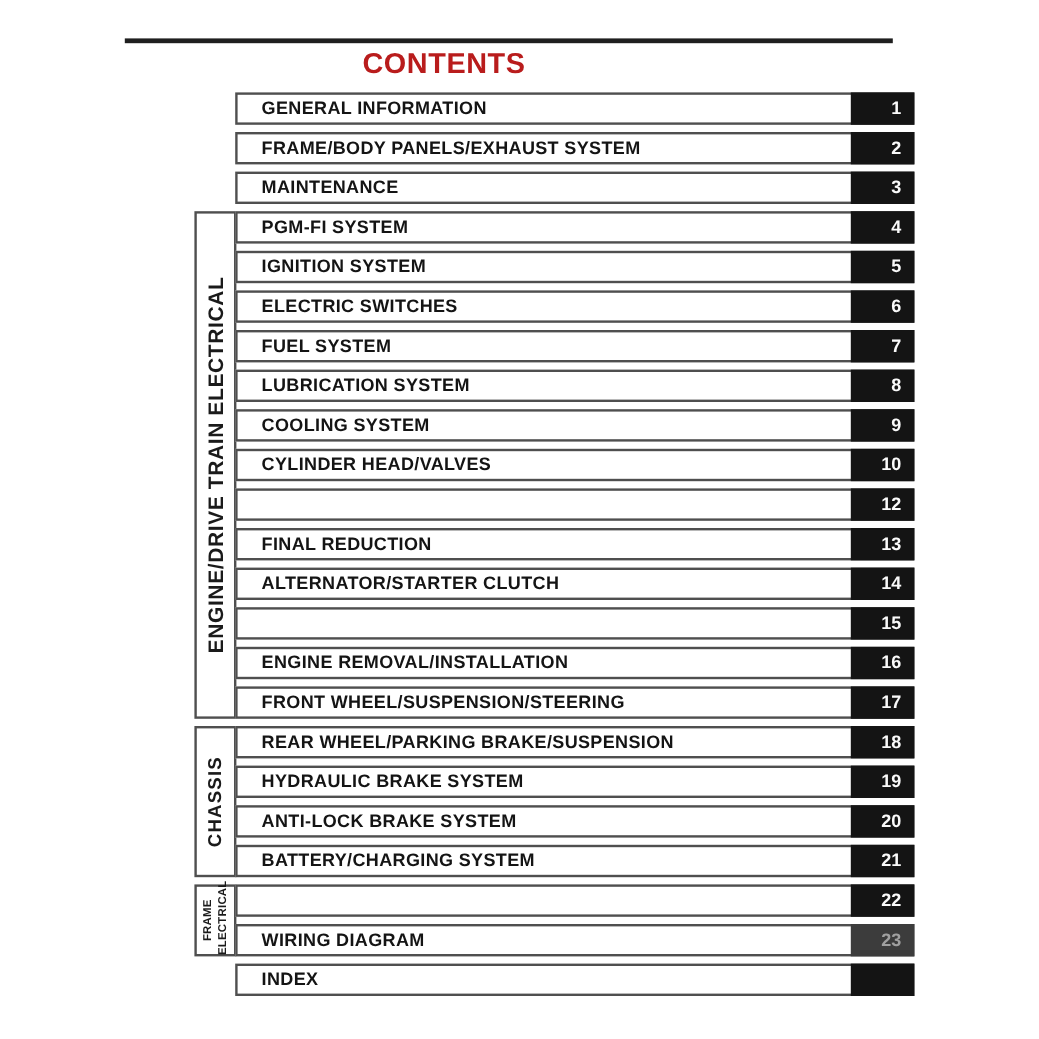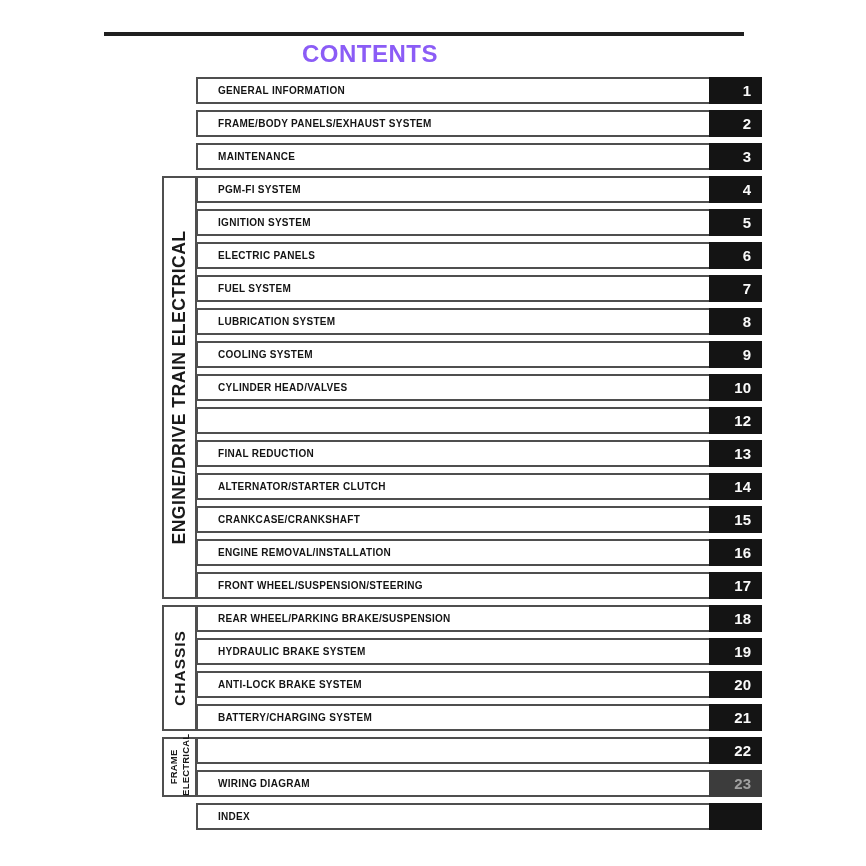--- a/index.html
+++ b/index.html
@@ -25,42 +25,42 @@
   }
   .title {
     position: absolute;
     left: 260px;
     top: 40px;
     width: 220px;
     text-align: center;
     font-size: 24px;
     font-weight: bold;
     letter-spacing: 0.5px;
-    color: #8b5cf6;
+    color: #b91c1c;
     white-space: nowrap;
   }
   .toc-list {
     position: absolute;
     left: 196px;
     top: 77px;
     width: 566px;
     display: flex;
     flex-direction: column;
     gap: 6px;
   }
   .row {
     height: 27px;
     background: #ffffff;
     border: 2px solid var(--border, #4f4f4f);
     display: flex;
     align-items: center;
   }
   .row-label {
     padding-left: 20px;
-    font-size: 10px;
+    font-size: 15px;
     font-weight: bold;
     letter-spacing: 0.3px;
     white-space: nowrap;
     color: #141414;
   }
   .badge {
     margin: -2px -2px -2px auto;
     width: 53px;
     align-self: stretch;
     display: flex;
@@ -144,21 +144,21 @@
       </div>
       <div class="row">
         <span class="row-label">PGM-FI SYSTEM</span>
         <span class="badge">4</span>
       </div>
       <div class="row">
         <span class="row-label">IGNITION SYSTEM</span>
         <span class="badge">5</span>
       </div>
       <div class="row">
-        <span class="row-label">ELECTRIC PANELS</span>
+        <span class="row-label">ELECTRIC SWITCHES</span>
         <span class="badge">6</span>
       </div>
       <div class="row">
         <span class="row-label">FUEL SYSTEM</span>
         <span class="badge">7</span>
       </div>
       <div class="row">
         <span class="row-label">LUBRICATION SYSTEM</span>
         <span class="badge">8</span>
       </div>
@@ -175,21 +175,20 @@
       </div>
       <div class="row">
         <span class="row-label">FINAL REDUCTION</span>
         <span class="badge">13</span>
       </div>
       <div class="row">
         <span class="row-label">ALTERNATOR/STARTER CLUTCH</span>
         <span class="badge">14</span>
       </div>
       <div class="row">
-        <span class="row-label">CRANKCASE/CRANKSHAFT</span>
         <span class="badge">15</span>
       </div>
       <div class="row">
         <span class="row-label">ENGINE REMOVAL/INSTALLATION</span>
         <span class="badge">16</span>
       </div>
       <div class="row">
         <span class="row-label">FRONT WHEEL/SUSPENSION/STEERING</span>
         <span class="badge">17</span>
       </div>

